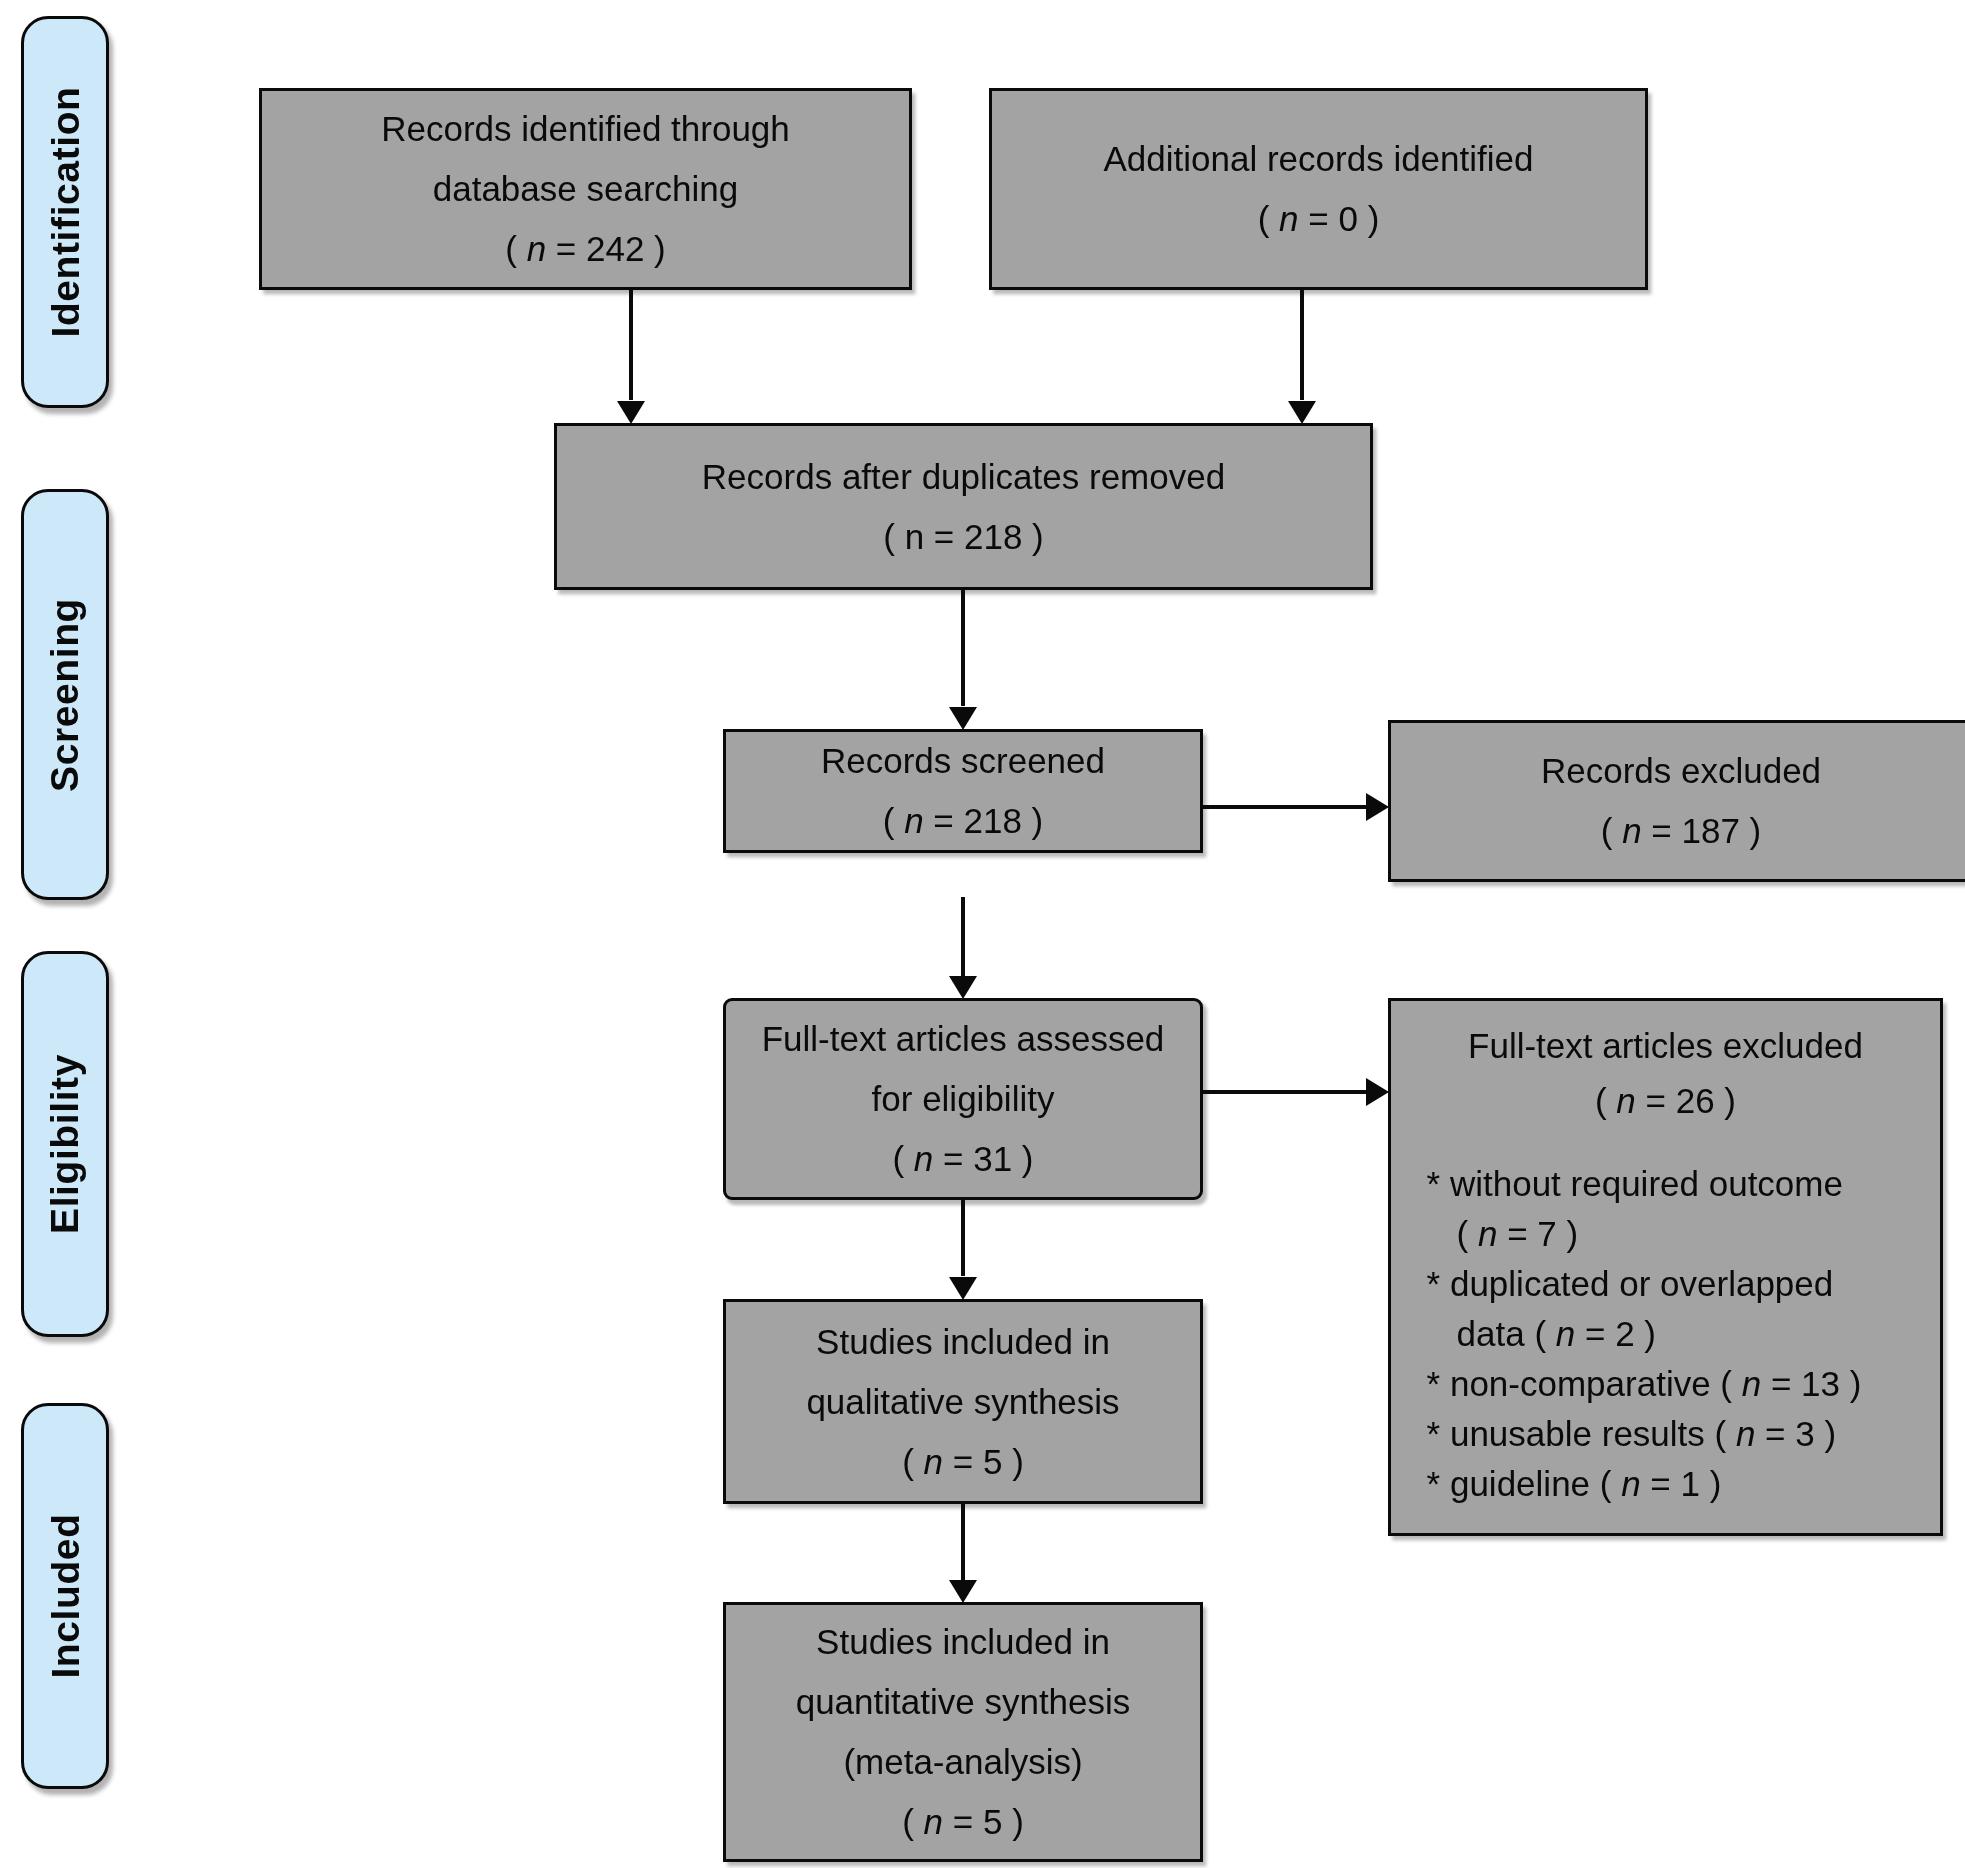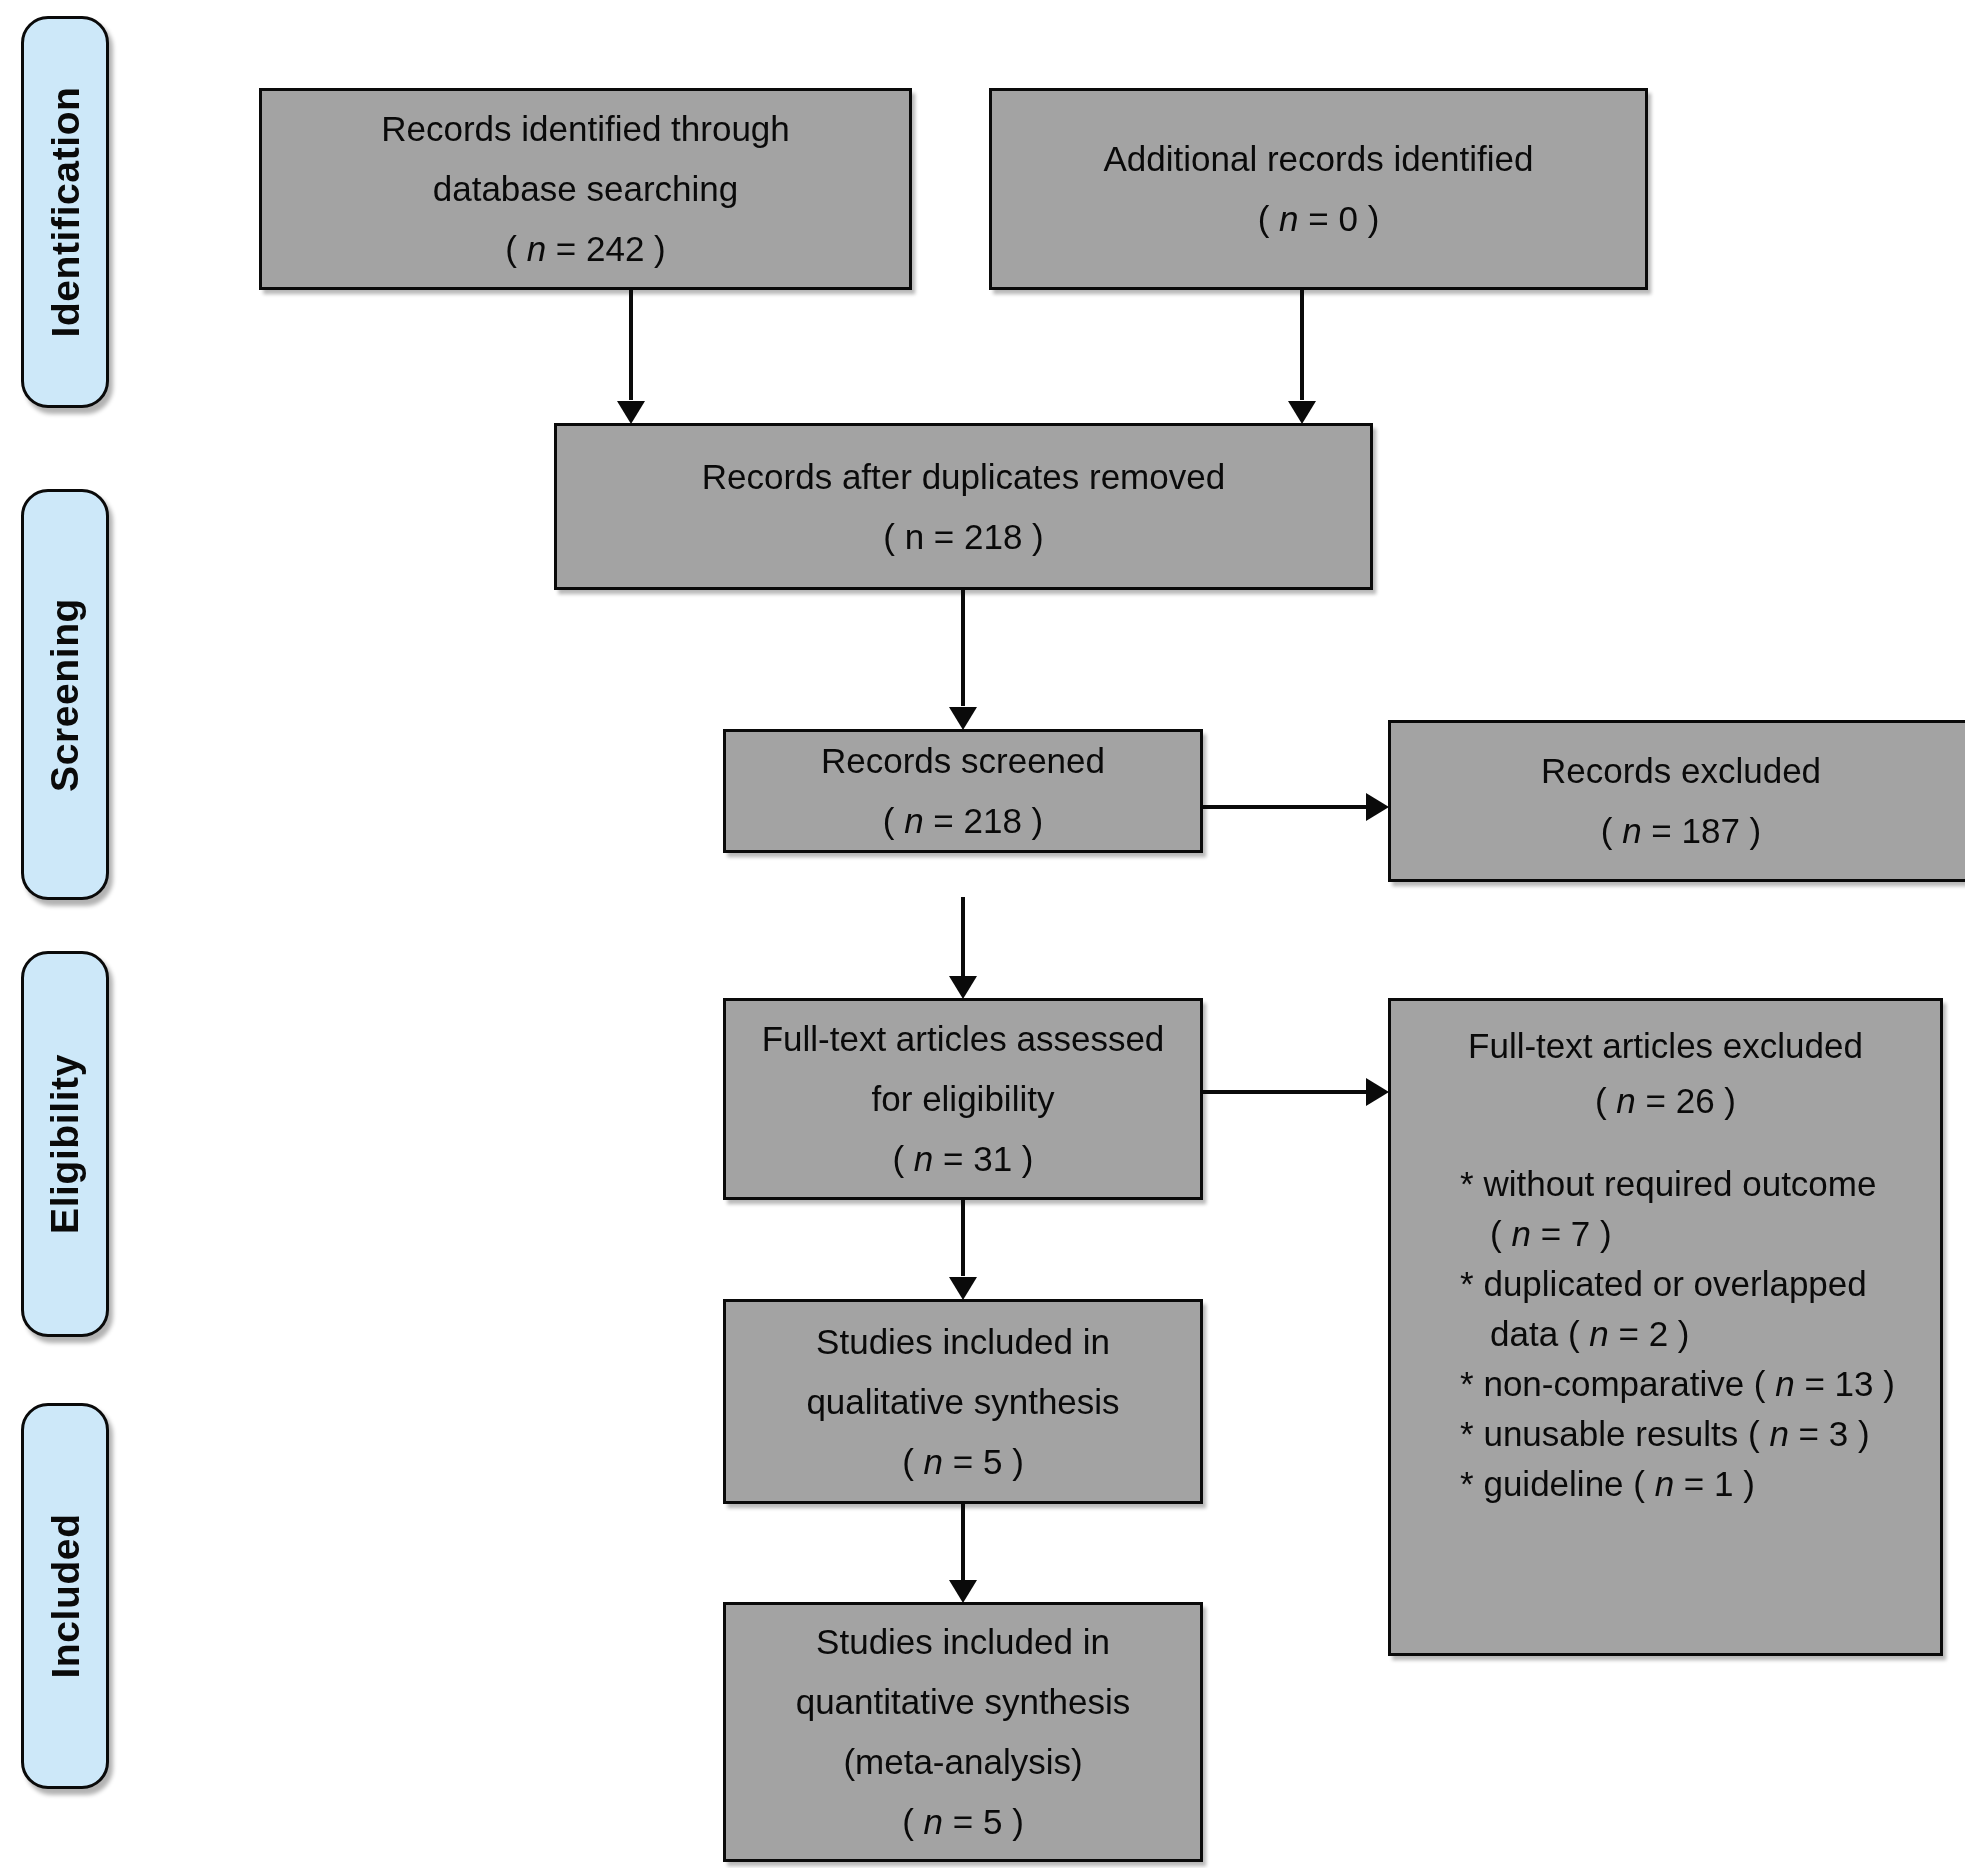--- a/index.html
+++ b/index.html
@@ -85,27 +85,27 @@
   <div class="box" style="left:723px;top:729px;width:480px;height:124px;">
     <div class="bline"><span>Records screened</span></div>
     <div class="bline"><span>( </span><i class="nvar">n</i><span> = 218 )</span></div>
   </div>
 
   <div class="box" style="left:1388px;top:720px;width:586px;height:162px;">
     <div class="bline"><span>Records excluded</span></div>
     <div class="bline"><span>( </span><i class="nvar">n</i><span> = 187 )</span></div>
   </div>
 
-  <div class="box" style="left:723px;top:998px;width:480px;height:202px;">
+  <div class="box" style="left:723px;top:998px;width:480px;height:202px;border-radius:9px;">
     <div class="bline"><span>Full-text articles assessed</span></div>
     <div class="bline"><span>for eligibility</span></div>
     <div class="bline"><span>( </span><i class="nvar">n</i><span> = 31 )</span></div>
   </div>
 
-  <div class="box exclusions" style="left:1388px;top:998px;width:555px;height:658px;align-items:center;">
+  <div class="box exclusions" style="left:1388px;top:998px;width:555px;height:538px;">
     <div class="xtitle"><span>Full-text articles excluded</span></div>
     <div class="xtitle"><span>( </span><i class="nvar">n</i><span> = 26 )</span></div>
     <div class="reasons">
       <div class="rline"><span>* without required outcome</span></div>
       <div class="rline indent"><span>( </span><i class="nvar">n</i><span> = 7 )</span></div>
       <div class="rline"><span>* duplicated or overlapped</span></div>
       <div class="rline indent"><span>data ( </span><i class="nvar">n</i><span> = 2 )</span></div>
       <div class="rline"><span>* non-comparative ( </span><i class="nvar">n</i><span> = 13 )</span></div>
       <div class="rline"><span>* unusable results ( </span><i class="nvar">n</i><span> = 3 )</span></div>
       <div class="rline"><span>* guideline ( </span><i class="nvar">n</i><span> = 1 )</span></div>

